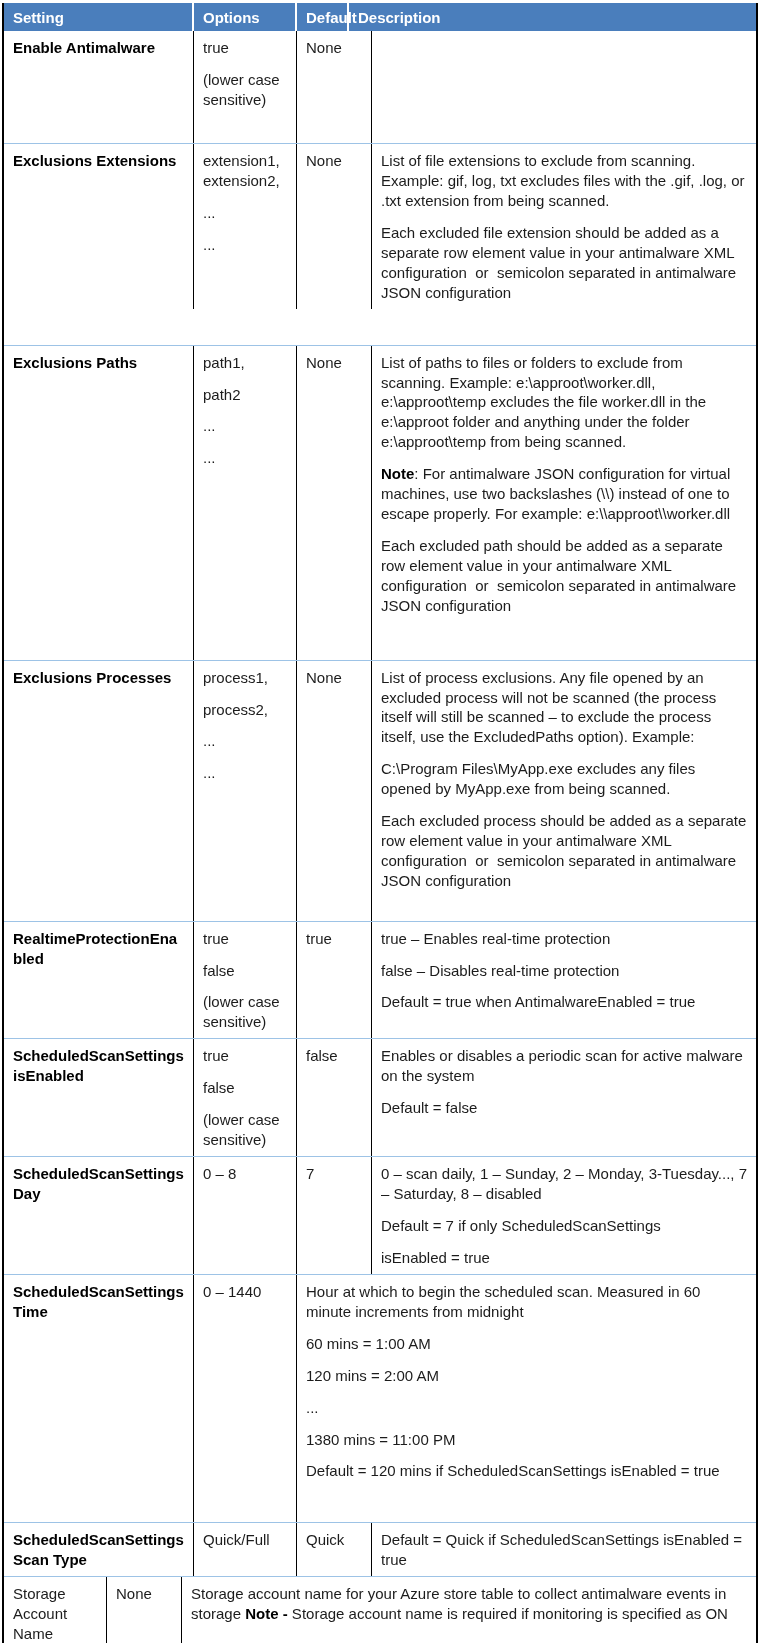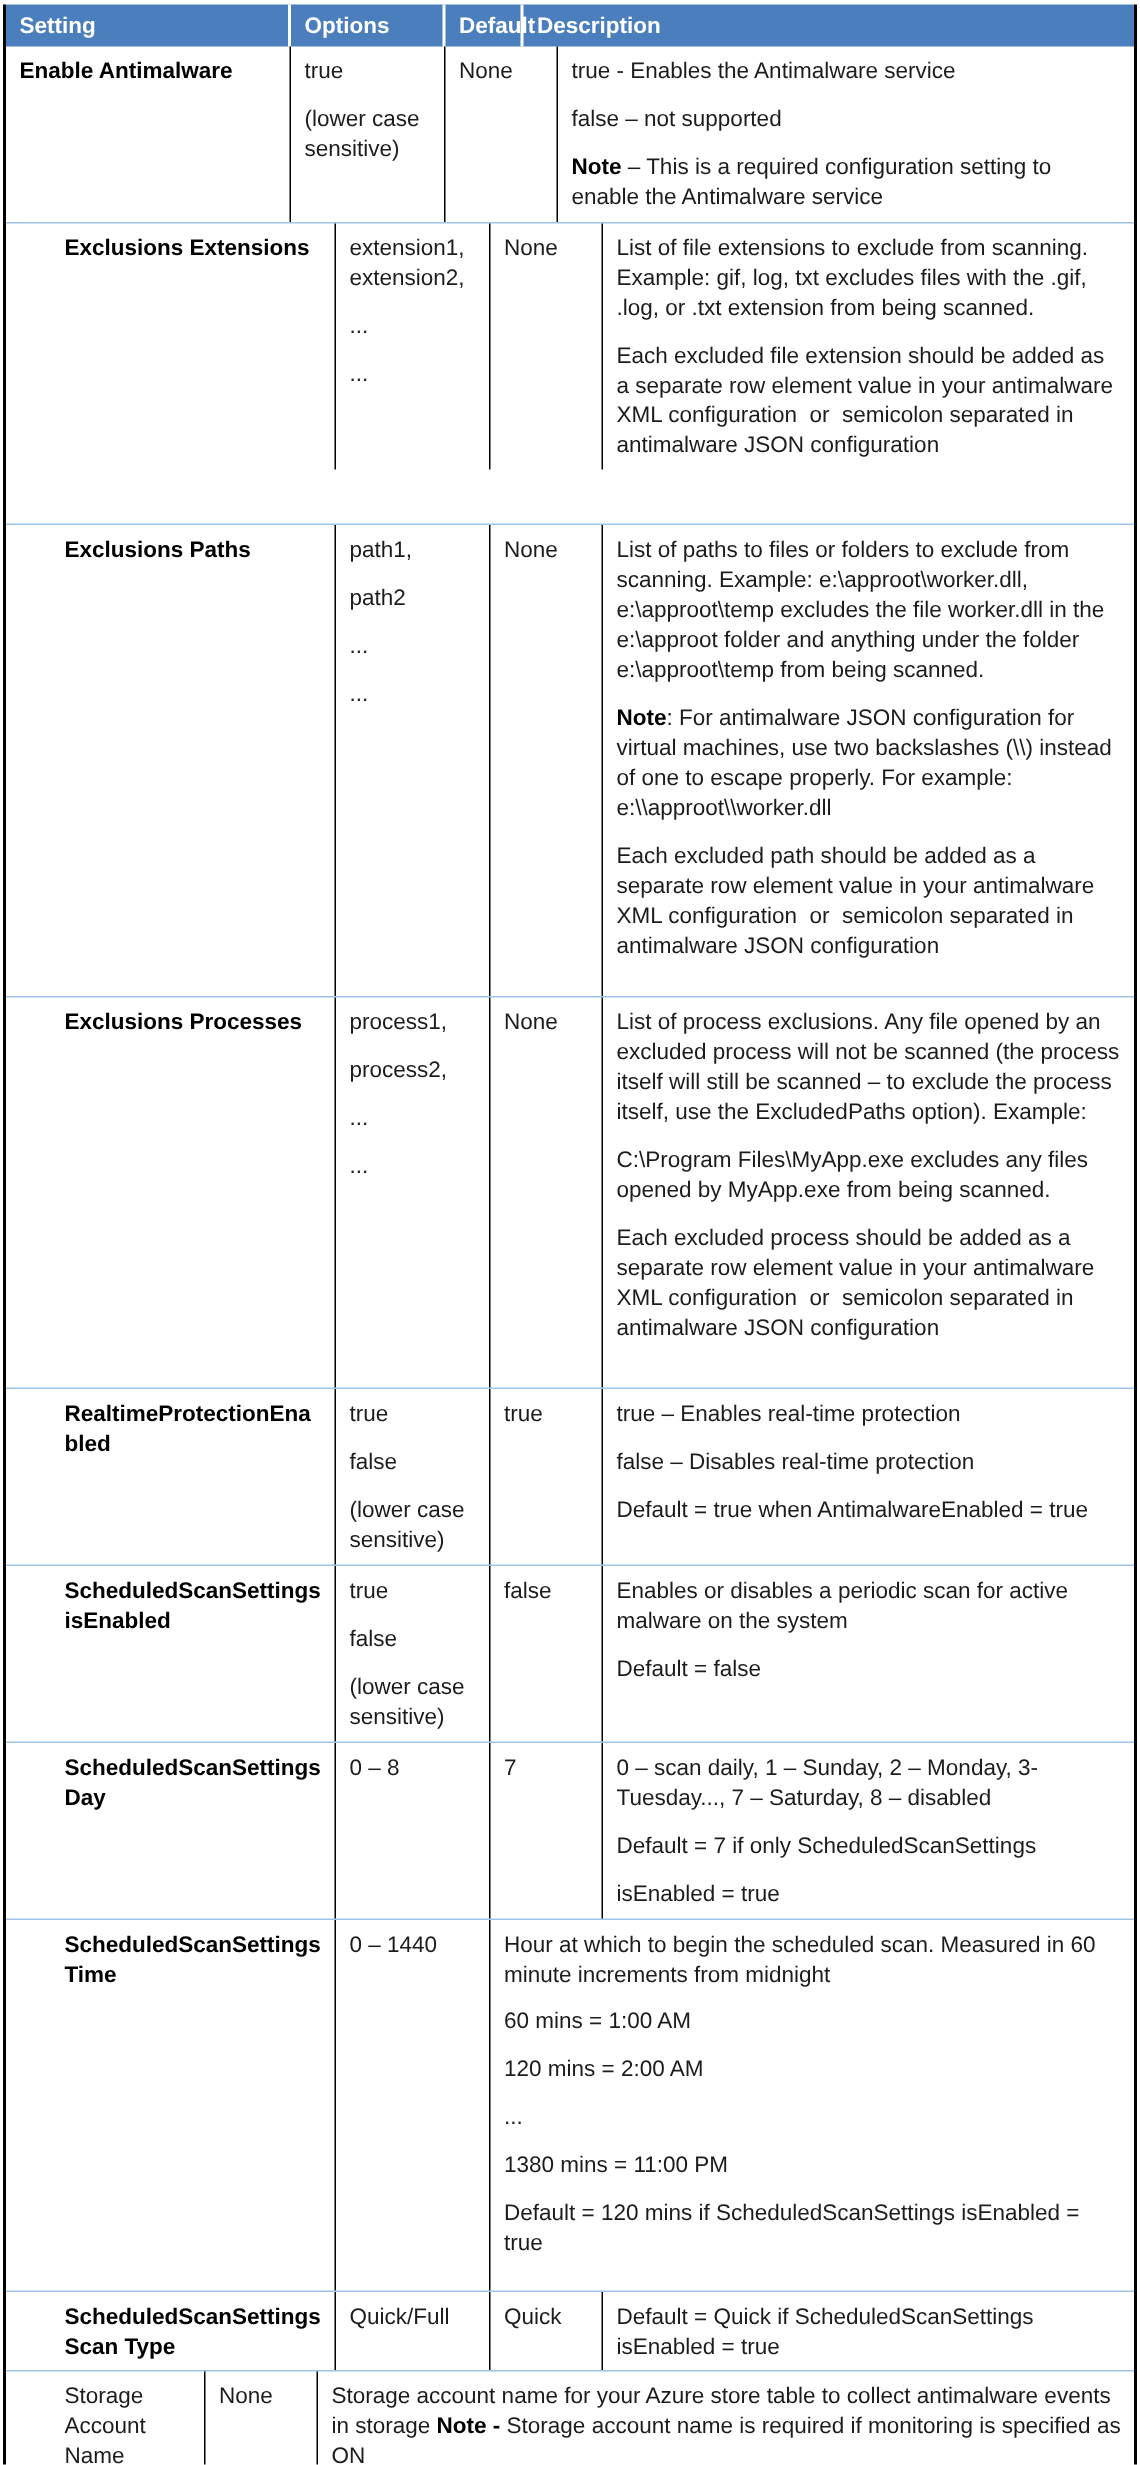--- a/index.html
+++ b/index.html
@@ -43,21 +43,20 @@
   .th-options { width: 103px; }
   .th-default { width: 52px; }
   .th-desc    { flex: 1; }
 
   .tbody .tr {
     display: flex;
     align-items: stretch;
   }
   .tbody .tr + .tr {
     border-top: 1.5px solid var(--row-divider, #9DC3E6);
-    padding-left: 30px;
   }
   
   .tbody .tr:nth-child(1)  { min-height: 112px; }
   .tbody .tr:nth-child(2)  { min-height: 161px; }
   .tbody .tr:nth-child(3)  { min-height: 314px; margin-top: 36px; }
   .tbody .tr:nth-child(4)  { min-height: 260px; }
   .tbody .tr:nth-child(5)  { min-height: 112px; }
   .tbody .tr:nth-child(6)  { min-height: 113px; }
   .tbody .tr:nth-child(7)  { min-height: 113px; }
   .tbody .tr:nth-child(8)  { min-height: 247px; }
@@ -112,25 +111,20 @@
           <div class="td td-setting">
             <div class="para">Enable Antimalware</div>
           </div>
           <div class="td td-options">
             <div class="para">true</div>
             <div class="para">(lower case sensitive)</div>
           </div>
           <div class="td td-default">
             <div class="para">None</div>
           </div>
-          <div class="td td-desc">
-            <div class="para">true - Enables the Antimalware service</div>
-            <div class="para">false – not supported</div>
-            <div class="para"><b>Note</b> – This is a required configuration setting to enable the Antimalware service</div>
-          </div>
         </div>
         <div class="tr">
           <div class="td td-setting">
             <div class="para">Exclusions Extensions</div>
           </div>
           <div class="td td-options">
             <div class="para">extension1, extension2,</div>
             <div class="para">...</div>
             <div class="para">...</div>
           </div>

